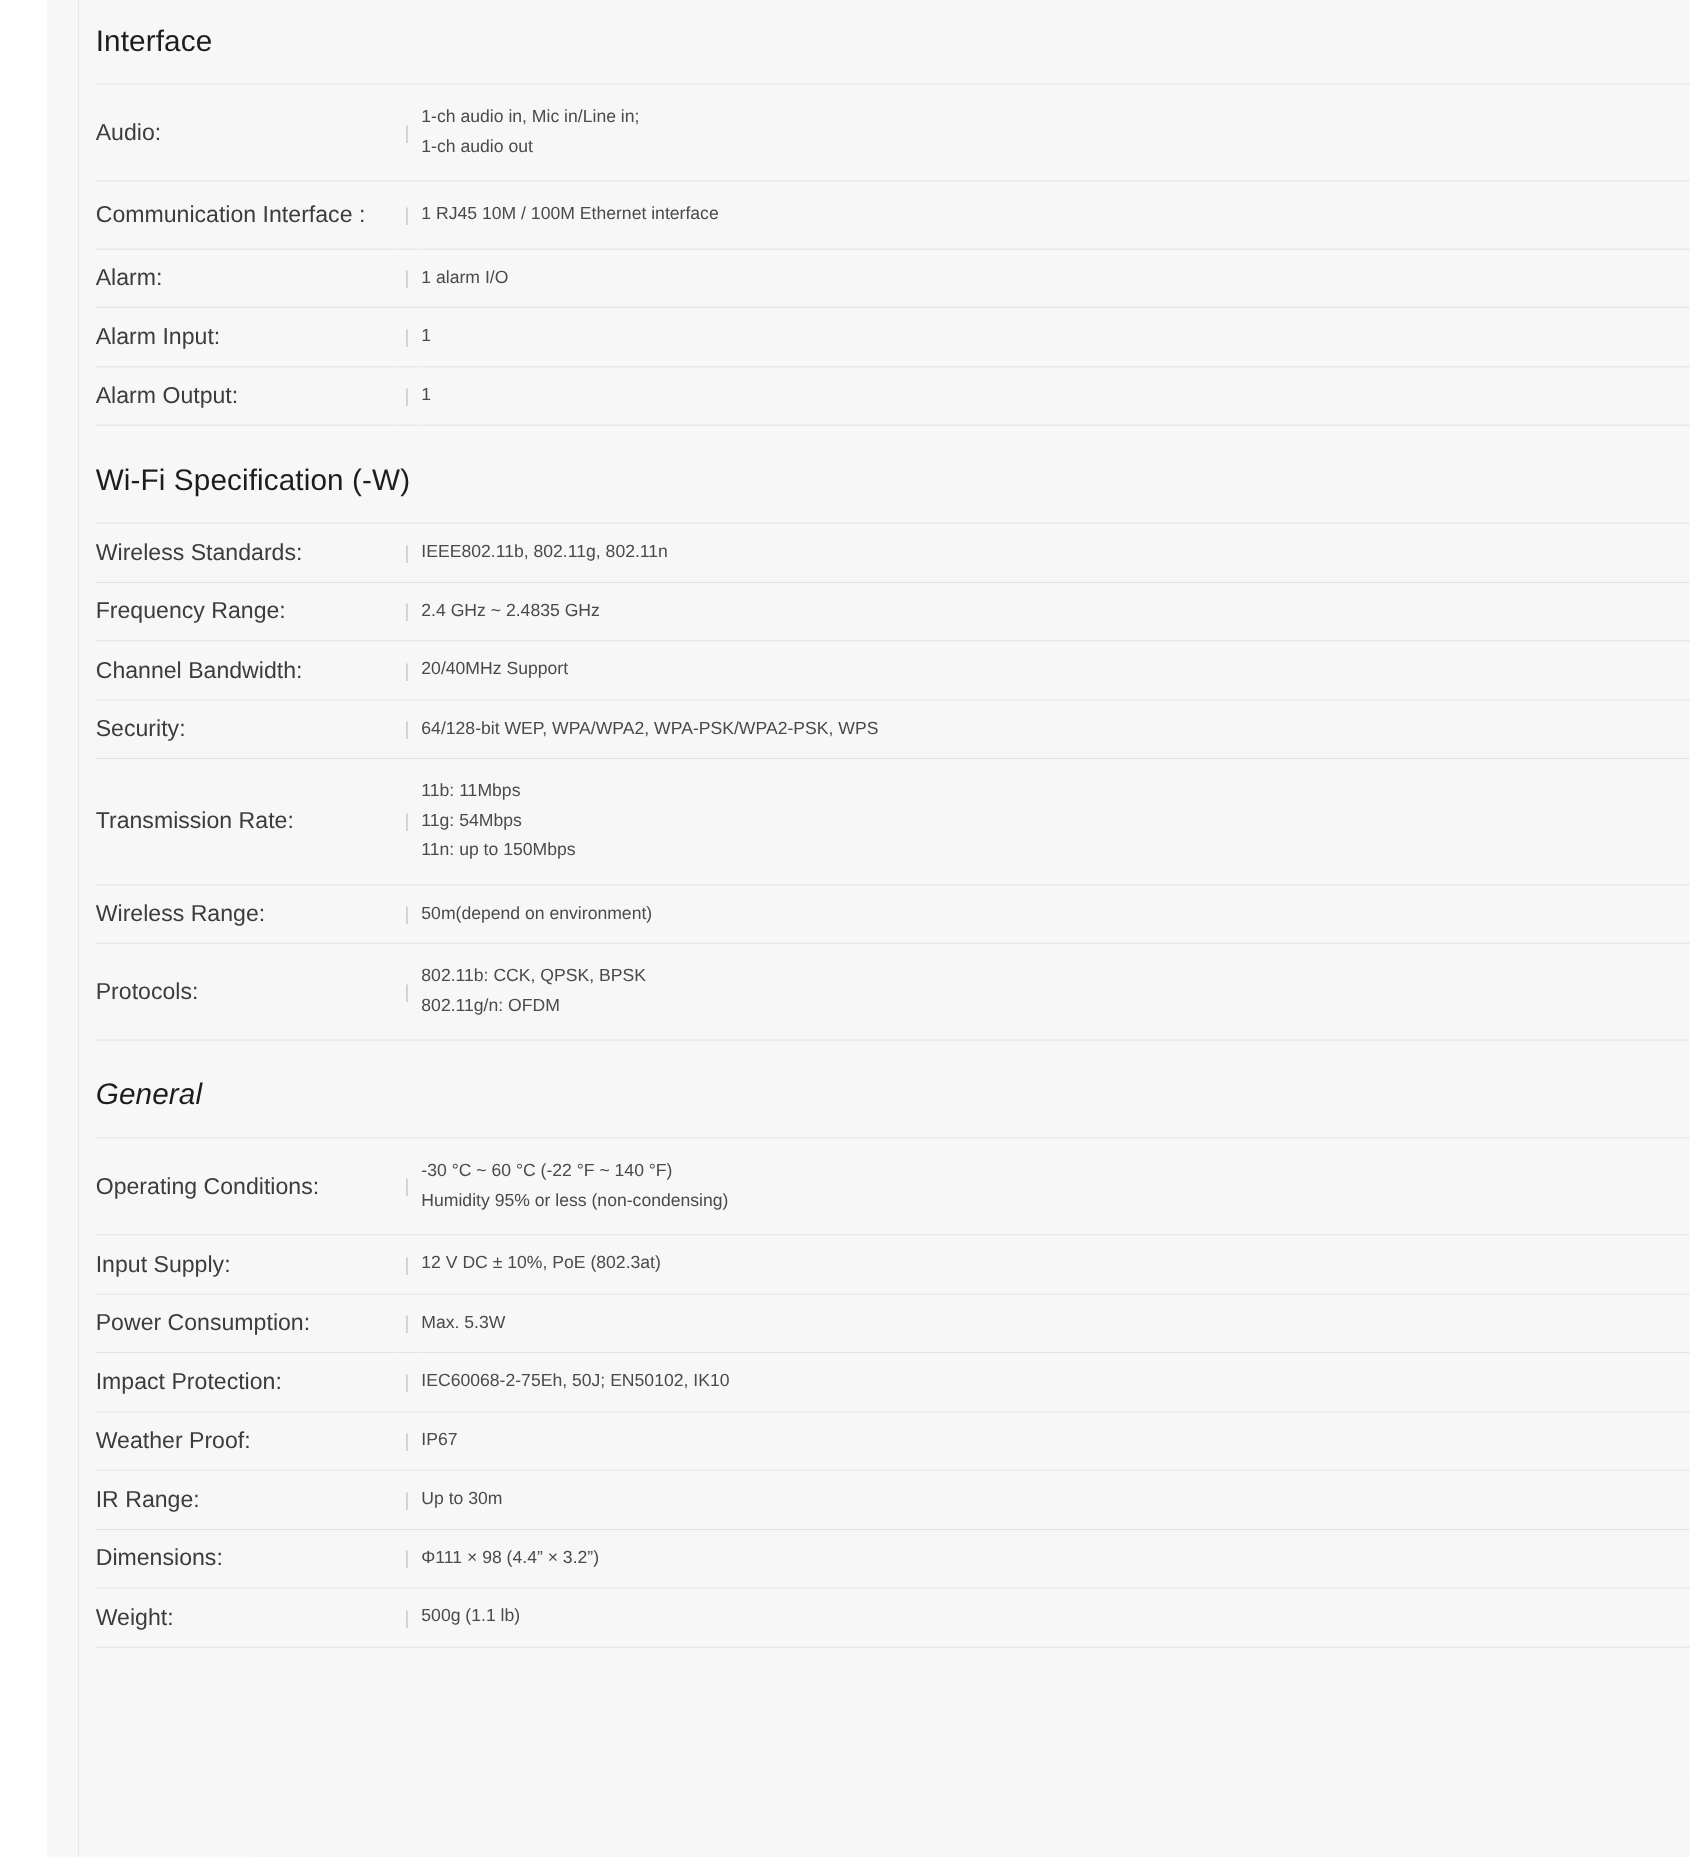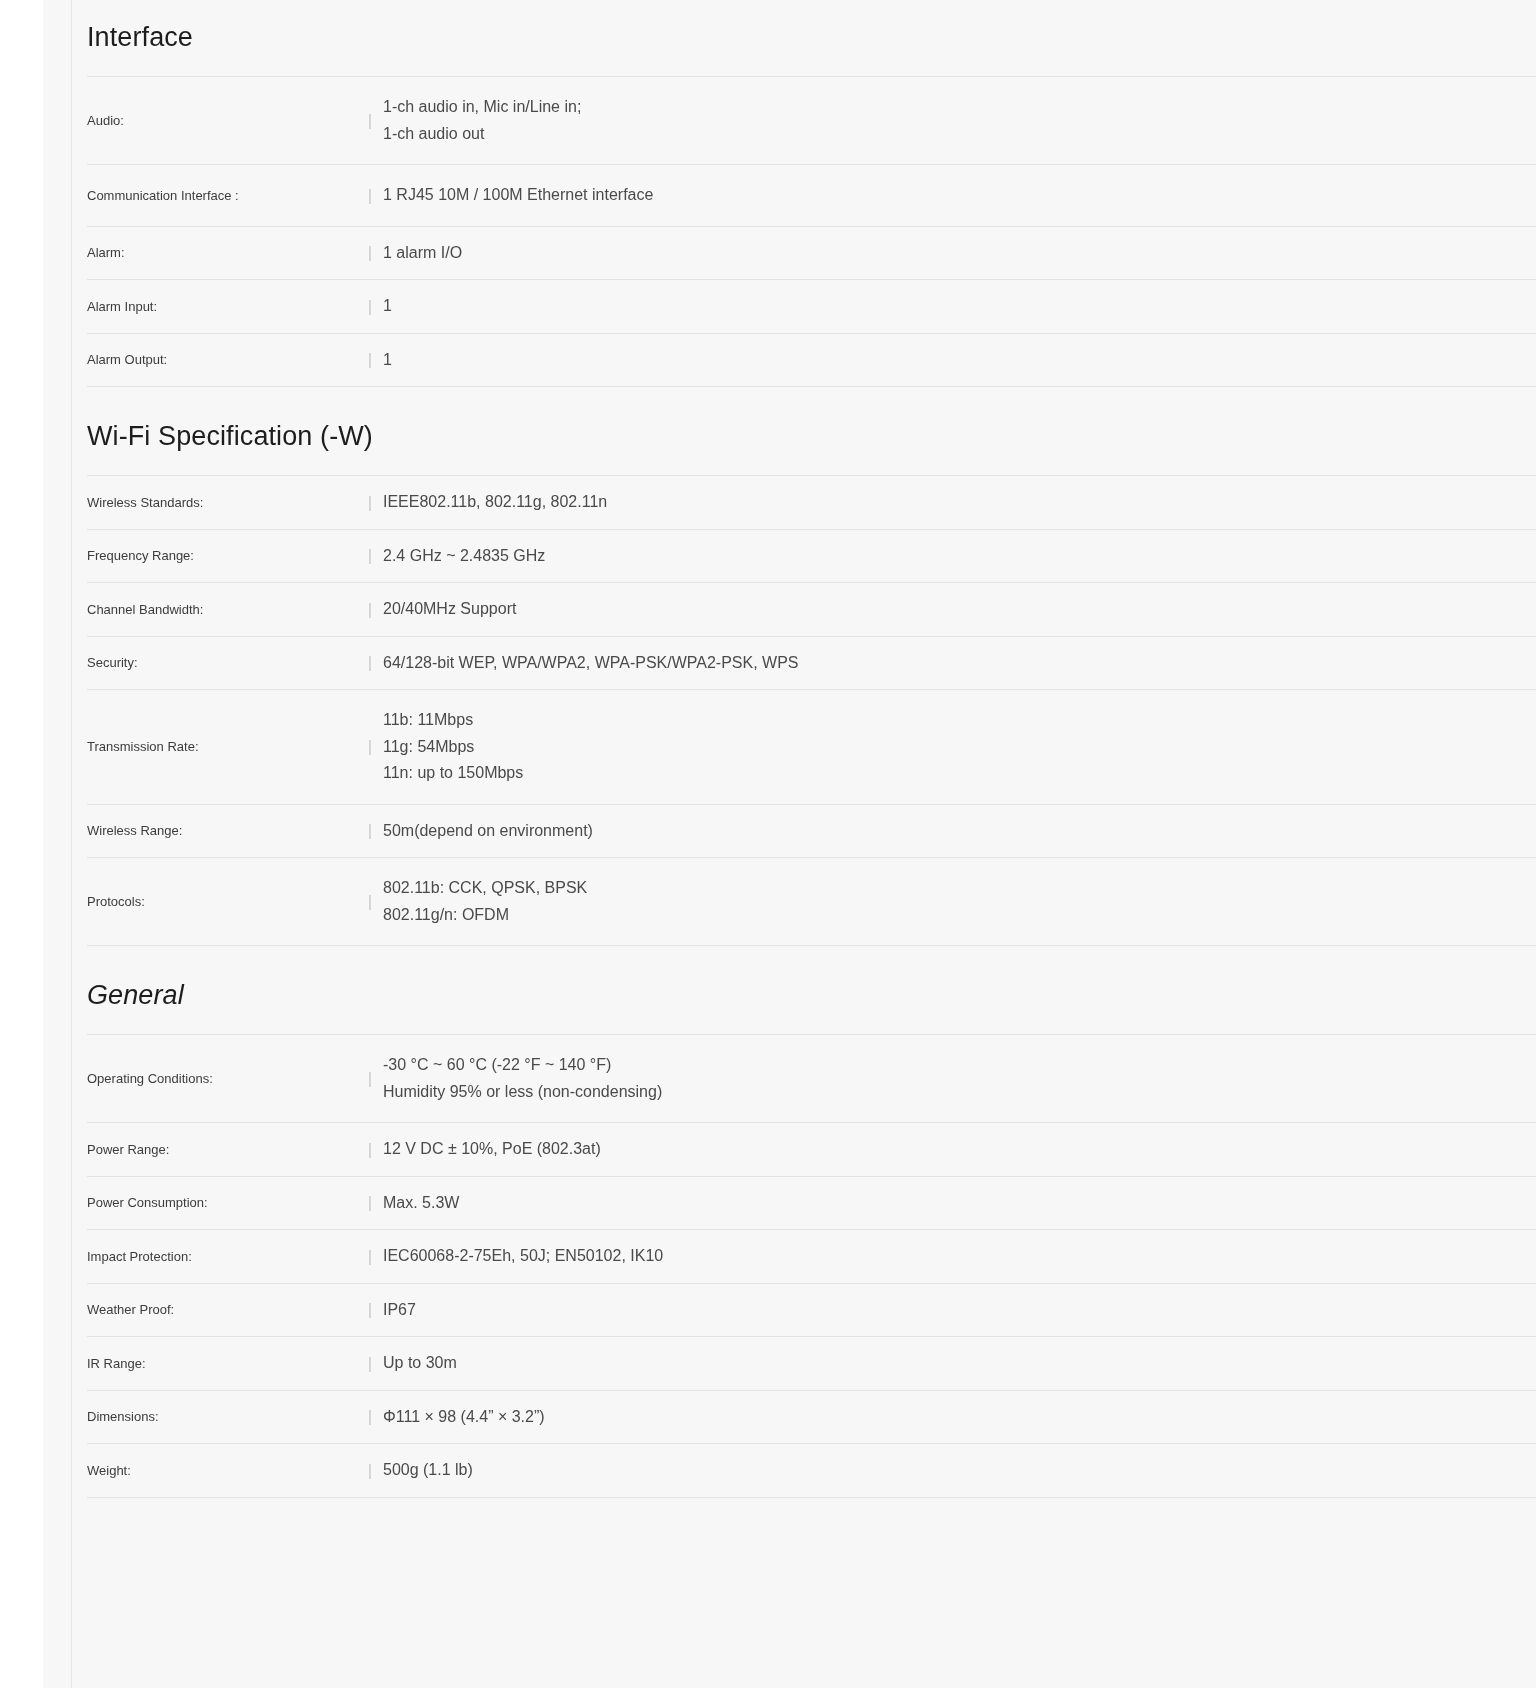--- a/index.html
+++ b/index.html
@@ -52,21 +52,21 @@
   }
   .spec-table tr:last-child {
     border-bottom: 1px solid #e3e3e3;
   }
   .spec-table td {
     vertical-align: middle;
     padding: 0;
   }
   td.label-cell {
     width: 262px;
-    font-size: 13px;
+    font-size: 21px;
     line-height: 25px;
     color: #3c3c3c;
     padding: 13px 8px 13px 0;
     font-weight: 400;
   }
   td.sep-cell {
     width: 26px;
     text-align: center;
     color: #c9c9c9;
     font-size: 17px;
@@ -176,21 +176,21 @@
     <h2 class="section-title">General</h2>
     <table class="spec-table">
       <tbody>
         <tr class="tall">
           <td class="label-cell">Operating Conditions:</td>
           <td class="sep-cell">|</td>
           <td class="value-cell">-30 °C ~ 60 °C (-22 °F ~ 140 °F)
 Humidity 95% or less (non-condensing)</td>
         </tr>
         <tr>
-          <td class="label-cell">Power Range:</td>
+          <td class="label-cell">Input Supply:</td>
           <td class="sep-cell">|</td>
           <td class="value-cell">12 V DC ± 10%, PoE (802.3at)</td>
         </tr>
         <tr>
           <td class="label-cell">Power Consumption:</td>
           <td class="sep-cell">|</td>
           <td class="value-cell">Max. 5.3W</td>
         </tr>
         <tr>
           <td class="label-cell">Impact Protection:</td>

